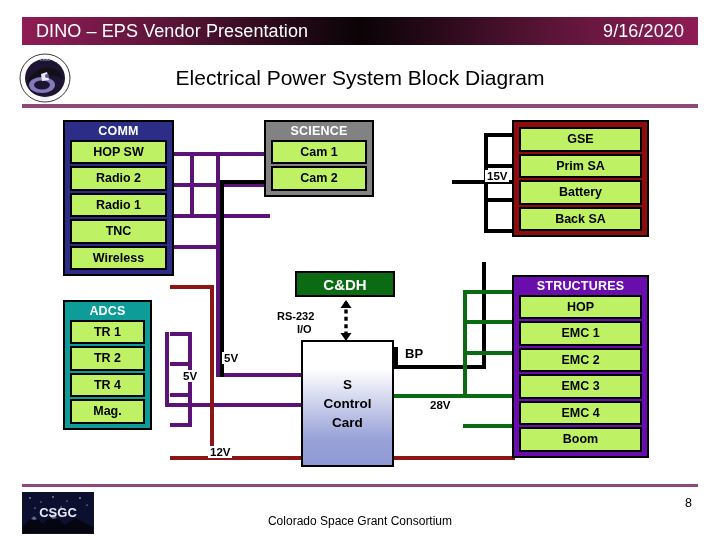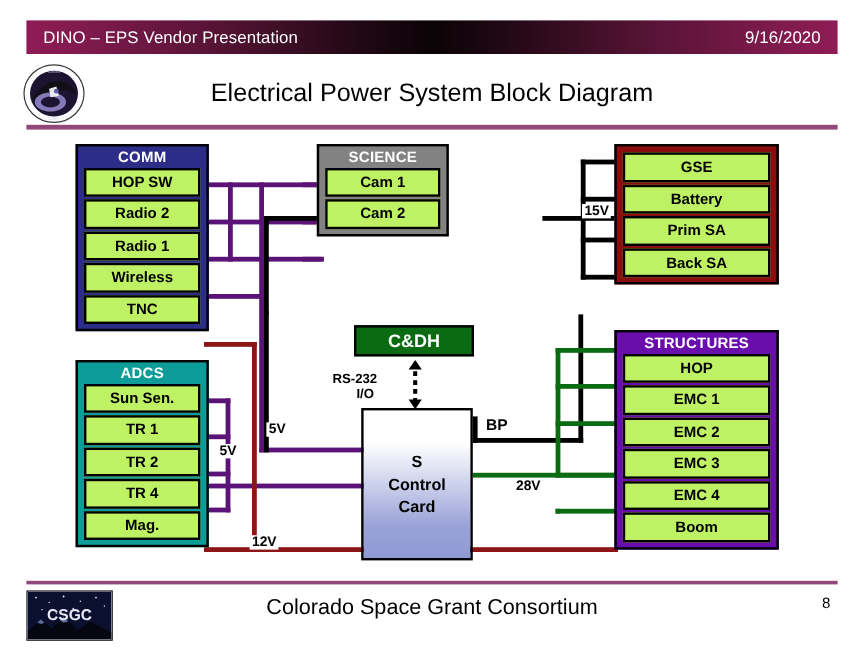--- a/index.html
+++ b/index.html
@@ -17,21 +17,21 @@
     width: 676px; height: 28px;
     background: linear-gradient(to right,
       #8f1c55 0%, #7d1a4c 8%, #5a1437 22%,
       #2a0a1a 38%, #0a0306 50%, #2a0a1a 62%,
       #5a1437 78%, #7d1a4c 92%, #8f1c55 100%);
     display: flex; align-items: center;
     justify-content: space-between;
     padding: 0 14px;
   }
   #header-bar .hdr-txt {
-    color: #ffffff; font-size: 14px;
+    color: #ffffff; font-size: 18px;
     letter-spacing: .1px; white-space: nowrap;
   }
 
   
   #mission-patch {
     position: absolute; left: 17px; top: 52px;
     width: 56px; height: 52px;
   }
 
   
@@ -67,21 +67,21 @@
   .blk {
     background: #bef264;
     border: 2px solid #000000;
     color: #000000; font-weight: bold; font-size: 12.5px;
     text-align: center; line-height: 1;
     padding: 4px 0 4px 0;
     white-space: nowrap;
   }
 
   #grp-comm   { left: 63px;  top: 120px; width: 111px; background:#2b2d86; }
-  #grp-adcs   { left: 63px;  top: 300px; width: 111px; background:#0e9c99; }
+  #grp-adcs   { left: 63px;  top: 300px; width: 89px; background:#0e9c99; }
   #grp-science{ left: 264px; top: 120px; width: 110px; background:#828282; }
   #grp-gse    { left: 512px; top: 120px; width: 137px; background:#8c0d0d; }
   #grp-struct { left: 512px; top: 275px; width: 137px; background:#6a0dad; }
   #grp-struct .group-title { color:#ffffff; }
 
   
   #blk-cdh {
     position: absolute; left: 295px; top: 271px;
     width: 100px; height: 26px;
     background: #0b6b13; border: 2px solid #000000;
@@ -126,22 +126,22 @@
     position: absolute; left: 22px; top: 484px;
     width: 676px; height: 3px; background: #8f4877;
   }
   #csgc-logo {
     position: absolute; left: 22px; top: 492px;
     width: 72px; height: 42px;
     border: 1px solid #11131f;
     overflow: hidden;
   }
   #footer-text {
-    position: absolute; left: 0; top: 496px; width: 720px;
-    text-align: center; font-size: 18px; color: #000000;
+    position: absolute; left: 0; top: 514px; width: 720px;
+    text-align: center; font-size: 12px; color: #000000;
   }
   #footer-page {
     position: absolute; right: 28px; top: 496px;
     font-size: 12.5px; color: #000000;
   }
 </style>
 </head>
 <body>
 
 <div id="header-bar">
@@ -217,49 +217,48 @@
   <div class="wire w-dred" style="left:210px; top:285px; width:4px; height:175px;"></div>
   <div class="wire w-dred" style="left:170px; top:456px; width:345px; height:4px;"></div>
   <div class="wire w-dred" style="left:345px; top:440px; width:4px; height:20px;"></div>
 
   <div class="group" id="grp-comm">
     <div class="group-title">COMM</div>
     <div class="group-items">
       <div class="blk">HOP SW</div>
       <div class="blk">Radio 2</div>
       <div class="blk">Radio 1</div>
+      <div class="blk">TNC</div>
       <div class="blk">Wireless</div>
-      <div class="blk">TNC</div>
     </div>
   </div>
 
   <div class="group" id="grp-adcs">
     <div class="group-title">ADCS</div>
     <div class="group-items">
-      <div class="blk">Sun Sen.</div>
       <div class="blk">TR 1</div>
       <div class="blk">TR 2</div>
       <div class="blk">TR 4</div>
       <div class="blk">Mag.</div>
     </div>
   </div>
 
   <div class="group" id="grp-science">
     <div class="group-title">SCIENCE</div>
     <div class="group-items">
       <div class="blk">Cam 1</div>
       <div class="blk">Cam 2</div>
     </div>
   </div>
 
   <div class="group" id="grp-gse">
     <div class="group-items" style="padding-top:5px;">
       <div class="blk">GSE</div>
+      <div class="blk">Prim SA</div>
       <div class="blk">Battery</div>
-      <div class="blk">Prim SA</div>
       <div class="blk">Back SA</div>
     </div>
   </div>
 
   <div class="group" id="grp-struct">
     <div class="group-title">STRUCTURES</div>
     <div class="group-items">
       <div class="blk">HOP</div>
       <div class="blk">EMC 1</div>
       <div class="blk">EMC 2</div>

